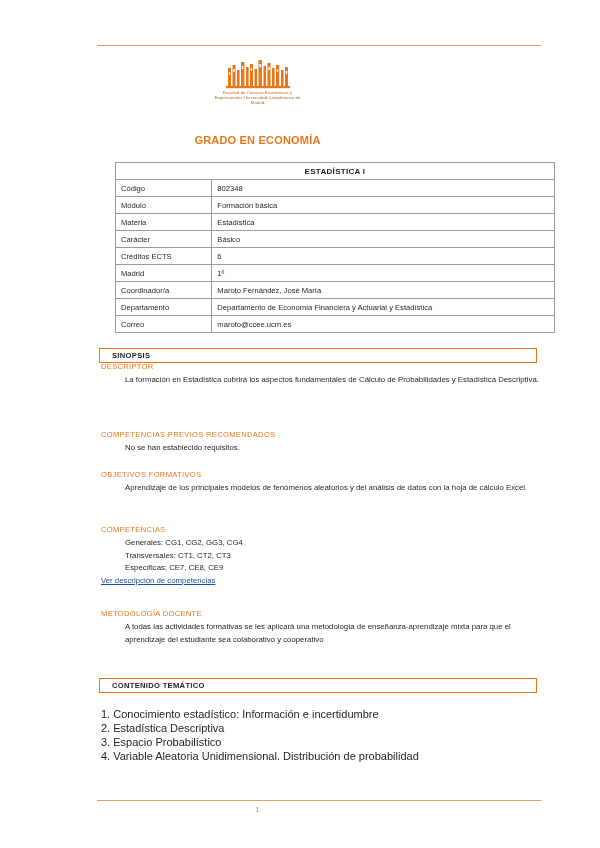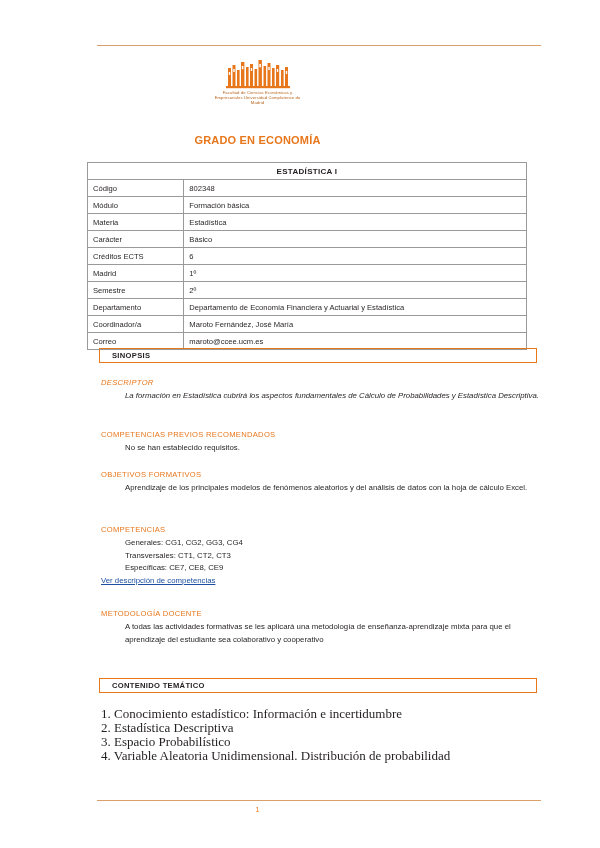--- a/index.html
+++ b/index.html
@@ -73,21 +73,21 @@
     text-align: center;
     font-size: 11px;
     font-weight: bold;
     color: #e8761b;
     letter-spacing: 0.2px;
   }
 
   
   .info-table {
     position: absolute;
-    left: 68px;
+    left: 96px;
     top: 162px;
     width: 440px;
     border-collapse: collapse;
     font-size: 7.6px;
   }
   .info-table td, .info-table th {
     border: 1px solid #9a9a9a;
     padding: 3px 5px;
     height: 10px;
     vertical-align: middle;
@@ -143,27 +143,26 @@
     padding-left: 24px;
   }
   .link {
     font-size: 7.8px;
     line-height: 12.5px;
     color: #1c4fa1;
     text-decoration: underline;
     cursor: pointer;
   }
   .list-line {
-    font-size: 13px;
+    font-size: 11px;
     line-height: 14px;
     color: #231f20;
-    font-family: Liberation Serif, serif;
-  }
-
-  #blk-descriptor { top: 378px; font-style: italic; }
+  }
+
+  #blk-descriptor { top: 362px; }
   #blk-conocimientos { top: 430px; }
   #blk-objetivos { top: 470px; }
   #blk-competencias { top: 525px; }
   #blk-metodologia { top: 609px; }
   #blk-contenido { top: 707px; }
 
   .page-number {
     position: absolute;
     left: 0; right: 0;
     top: 806px;
@@ -240,30 +239,26 @@
       </tr>
       <tr>
         <td class="label">Créditos ECTS</td>
         <td class="value">6</td>
       </tr>
       <tr>
         <td class="label">Madrid</td>
         <td class="value">1º</td>
       </tr>
       <tr>
-        <td class="label">Semestre</td>
-        <td class="value">2º</td>
+        <td class="label">Coordinador/a</td>
+        <td class="value">Maroto Fernández, José María</td>
       </tr>
       <tr>
         <td class="label">Departamento</td>
         <td class="value">Departamento de Economía Financiera y Actuarial y Estadística</td>
-      </tr>
-      <tr>
-        <td class="label">Coordinador/a</td>
-        <td class="value">Maroto Fernández, José María</td>
       </tr>
       <tr>
         <td class="label">Correo</td>
         <td class="value">maroto@ccee.ucm.es</td>
       </tr>
     </tbody>
   </table>
 
   <div class="section-bar" id="bar-sinopsis">SINOPSIS</div>
 

